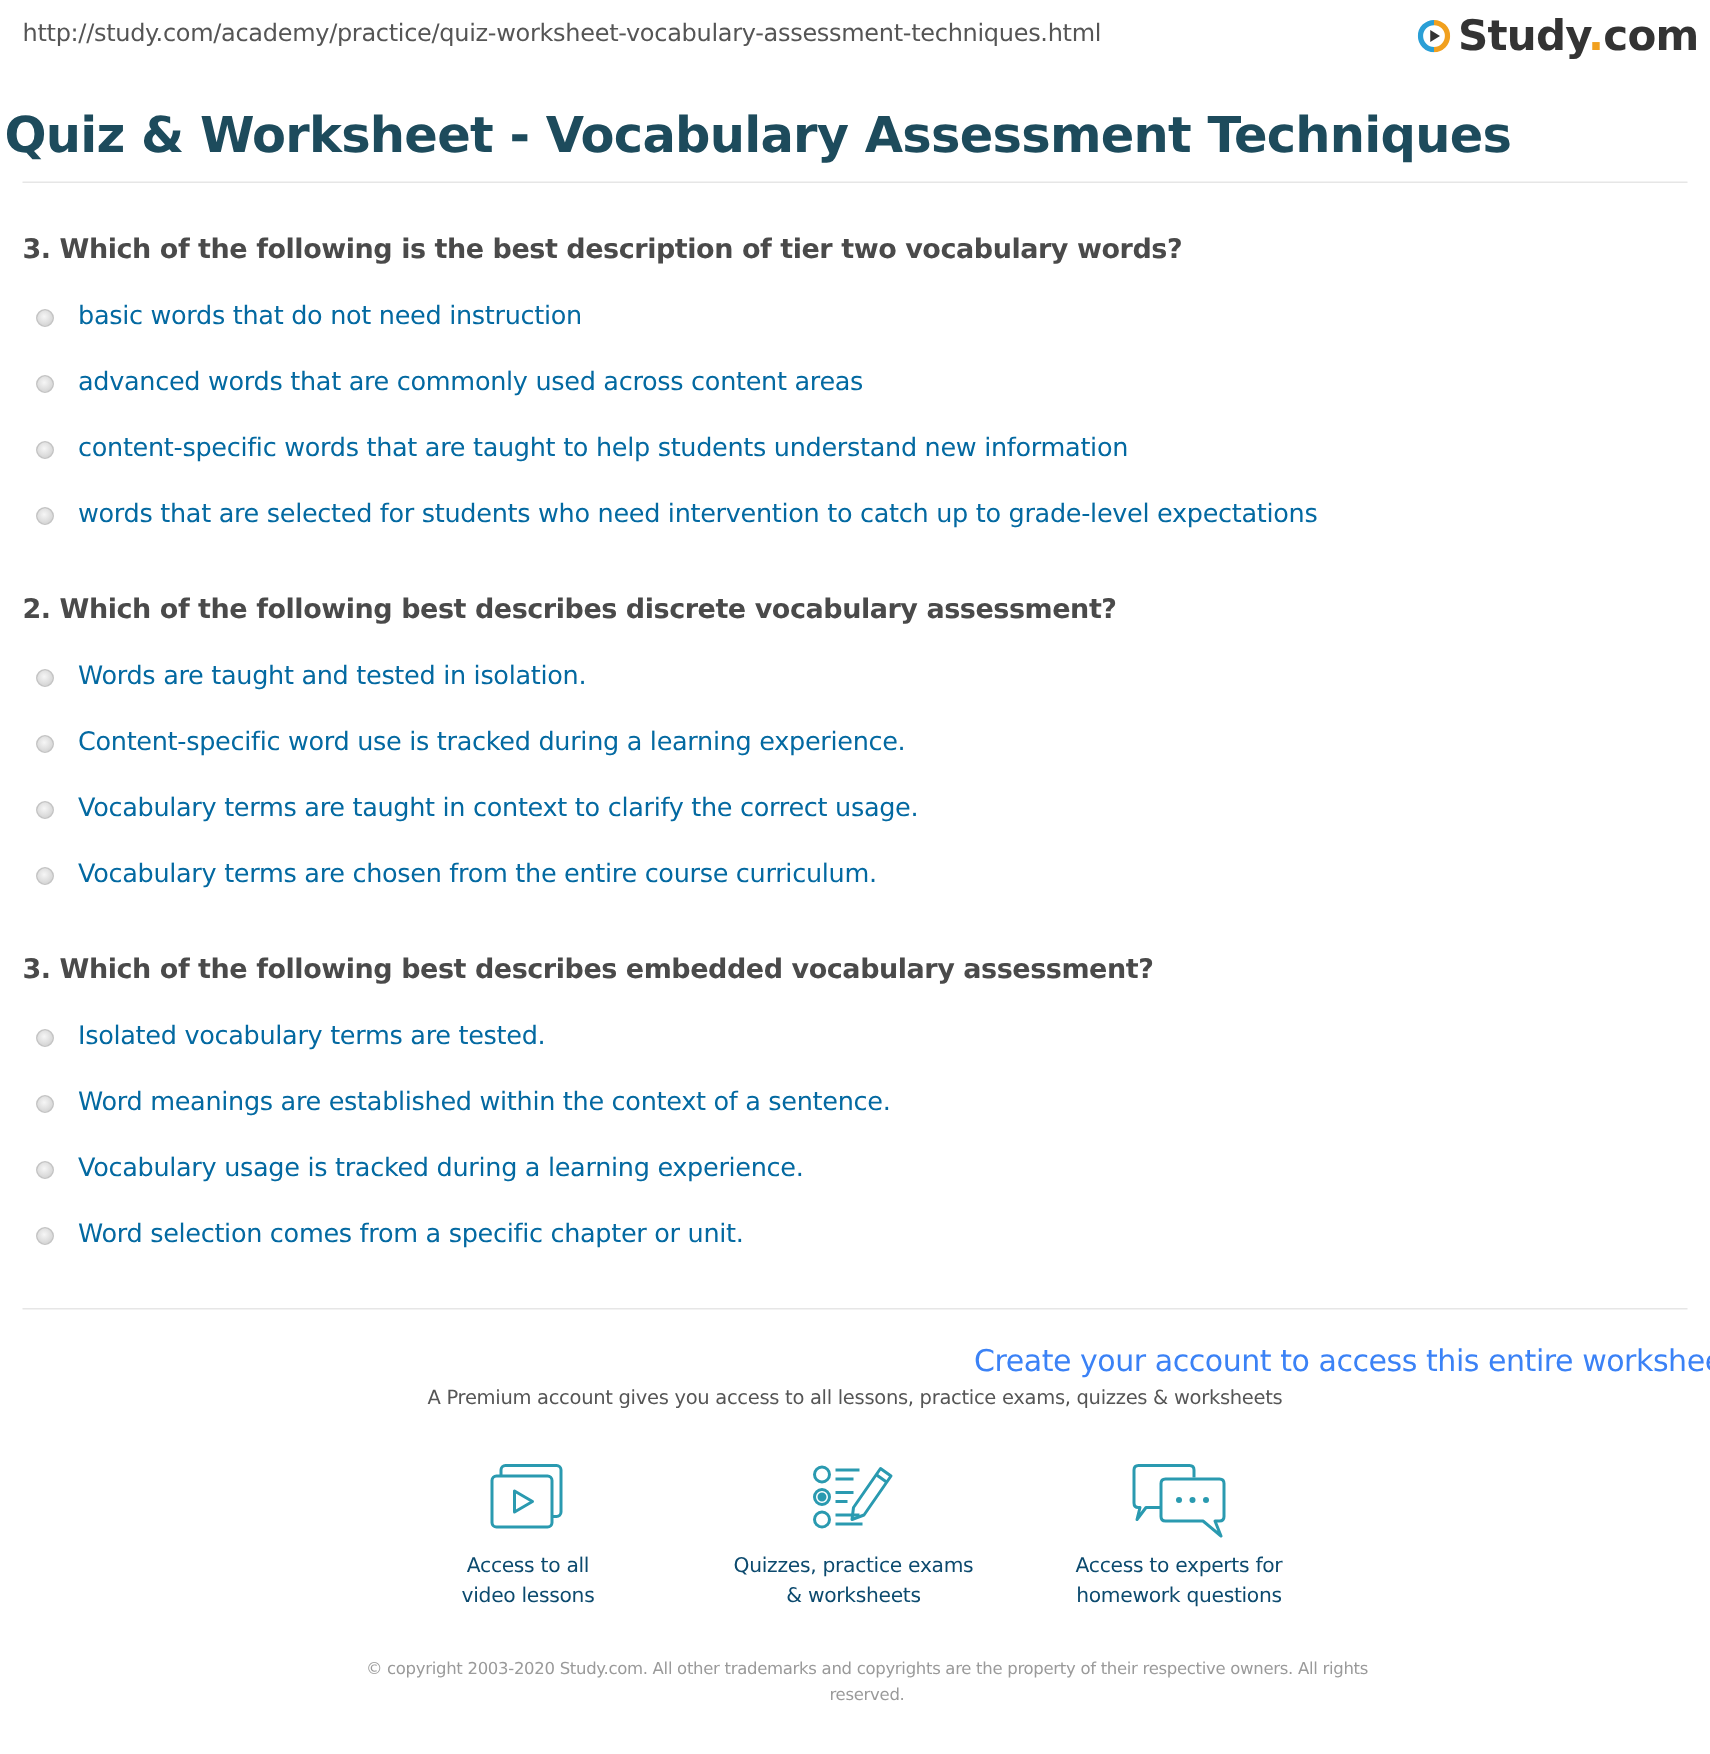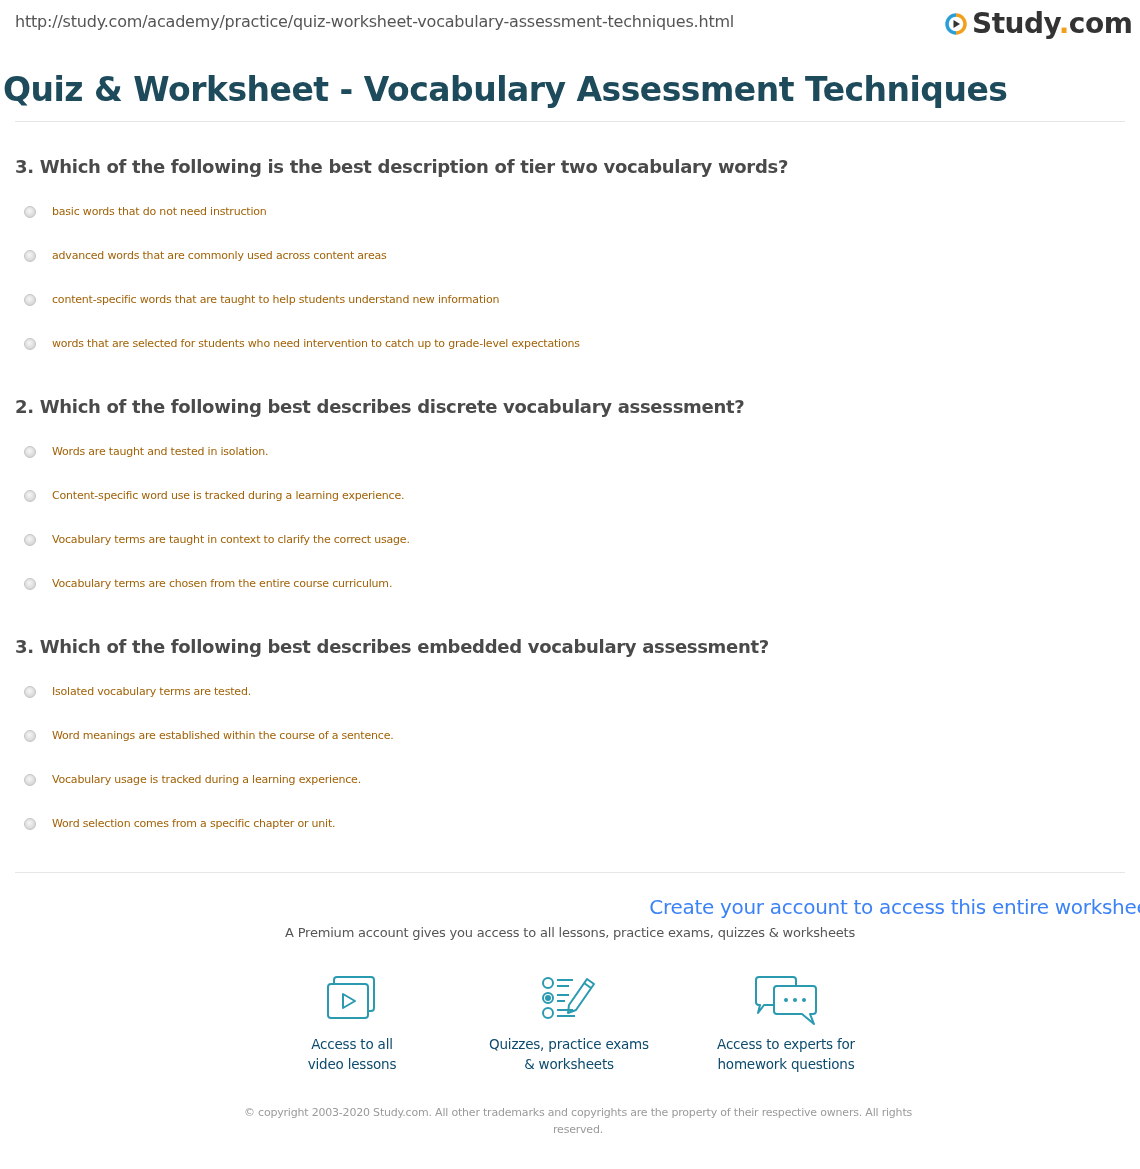--- a/index.html
+++ b/index.html
@@ -18,21 +18,21 @@
 
   .question { position: absolute; left: 15px; width: 1110px; }
   .q-title { font-size: 18px; font-weight: bold; color: #4a4a4a; line-height: 24px; letter-spacing: -0.3px; }
   .answers { list-style: none; margin-top: 19px; }
   .answer { display: flex; align-items: center; height: 44px; margin-left: 9px; }
   .radio {
     width: 12px; height: 12px; border-radius: 50%;
     background: radial-gradient(circle at 45% 40%, #f6f6f6 0%, #dcdcdc 60%, #c8c8c8 100%);
     border: 1px solid #c4c4c4; margin-right: 16px; flex-shrink: 0; cursor: pointer;
   }
-  .answer-text { font-size: 11px; color: #a16207; letter-spacing: -0.2px; position: relative; top: -1px; }
+  .answer-text { font-size: 17px; color: #0369a1; letter-spacing: -0.2px; position: relative; top: -1px; }
 
   #q1 { top: 155px; }
   #q2 { top: 395px; }
   #q3 { top: 635px; }
   #q1 .answers { margin-top: 11px; }
 
   .bottom-rule { position: absolute; left: 15px; right: 15px; top: 872px; border-top: 1px solid #e6e6e6; }
 
   .cta-heading { position: absolute; left: 16px; width: 1140px; top: 895px; text-align: right; font-size: 20px; color: #3b82f6; letter-spacing: -0.3px; font-weight: normal; }
   .cta-sub { position: absolute; left: 0; width: 1140px; top: 925px; text-align: center; font-size: 13px; color: #555; letter-spacing: -0.2px; }
@@ -110,21 +110,21 @@
 
 <section class="question" id="q3">
   <h2 class="q-title">3. Which of the following best describes embedded vocabulary assessment?</h2>
   <ul class="answers" style="margin-top:11px;">
     <li class="answer">
         <span class="radio"></span>
         <span class="answer-text">Isolated vocabulary terms are tested.</span>
       </li>
     <li class="answer">
         <span class="radio"></span>
-        <span class="answer-text">Word meanings are established within the course of a sentence.</span>
+        <span class="answer-text">Word meanings are established within the context of a sentence.</span>
       </li>
     <li class="answer">
         <span class="radio"></span>
         <span class="answer-text">Vocabulary usage is tracked during a learning experience.</span>
       </li>
     <li class="answer">
         <span class="radio"></span>
         <span class="answer-text">Word selection comes from a specific chapter or unit.</span>
       </li>
   </ul>

